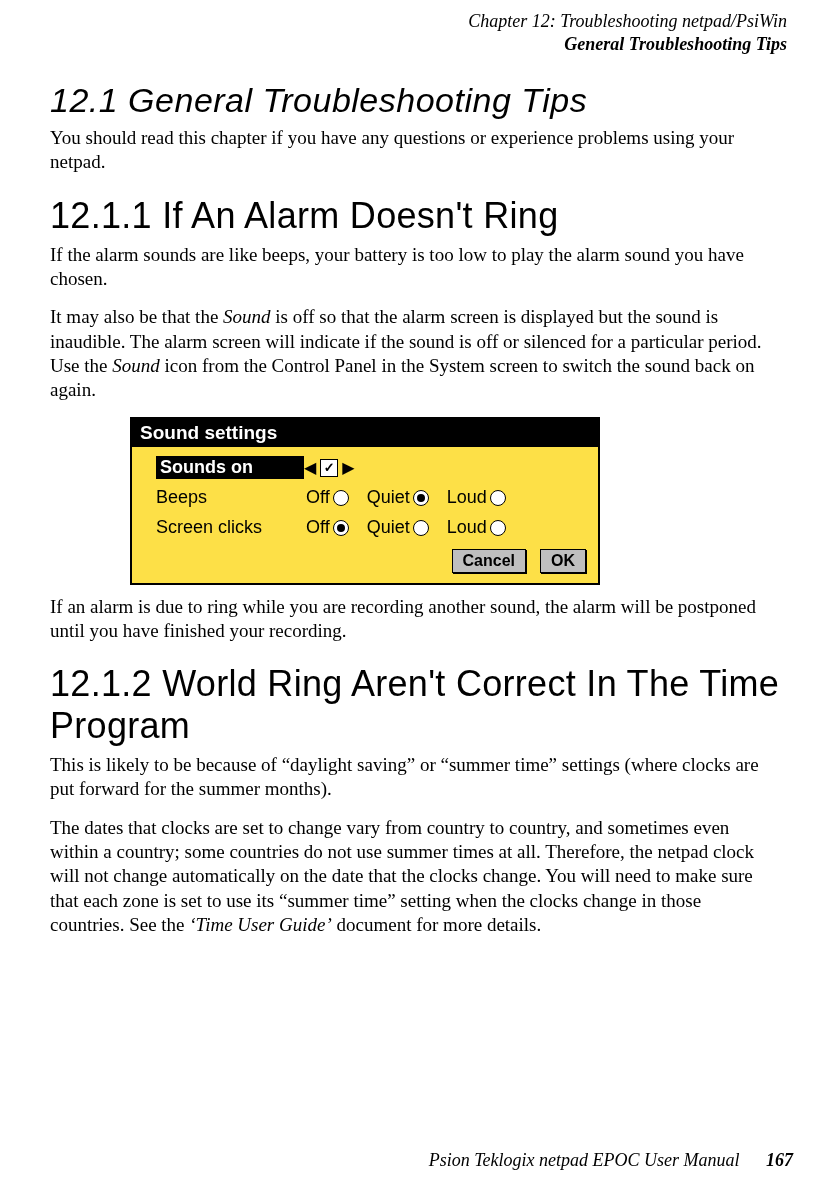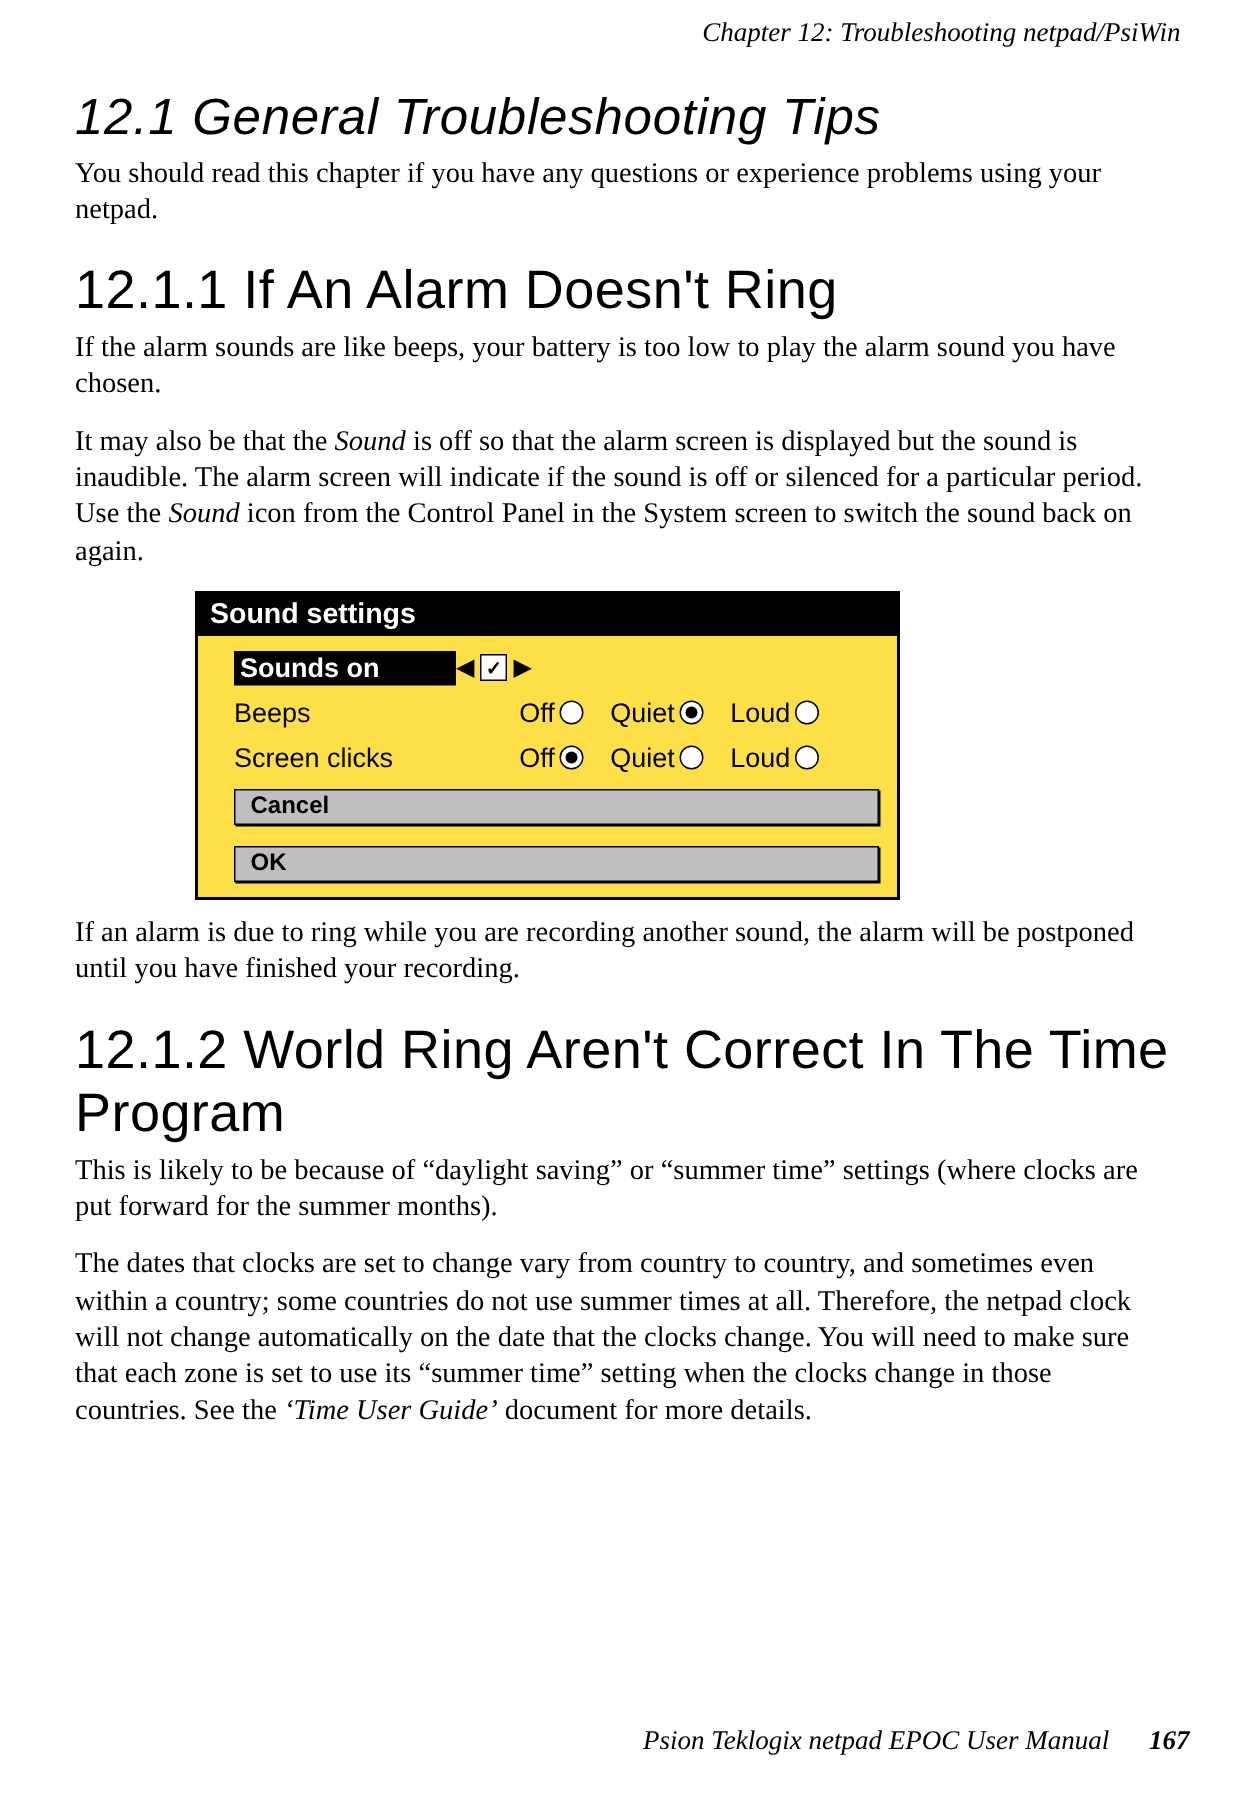--- a/index.html
+++ b/index.html
@@ -96,21 +96,20 @@
     display: inline-flex;
     align-items: center;
     justify-content: center;
     font-size: 13px;
     font-weight: bold;
   }
   .opts {
     display: flex;
     gap: 18px;
     flex: 1;
-    justify-content: center;
   }
   .opt {
     display: flex;
     align-items: center;
     gap: 3px;
   }
   .radio {
     width: 14px; height: 14px;
     border: 1px solid #000;
     border-radius: 50%;
@@ -123,21 +122,20 @@
     content: "";
     width: 8px; height: 8px;
     background: #000;
     border-radius: 50%;
   }
   .dbuttons {
     display: flex;
     justify-content: flex-end;
     gap: 14px;
     padding: 6px 0 0 0;
-    flex-direction: column;
   }
   .dbtn {
     border: 1px solid #000;
     background: #bfbfbf;
     font-family: Arial, Helvetica, sans-serif;
     font-size: 16px;
     padding: 2px 10px;
     box-shadow: 1px 1px 0 #000;
     font-weight: bold;
   }
@@ -148,20 +146,21 @@
     font-style: italic;
     font-size: 18px;
   }
   .footer .pno { font-weight: bold; margin-left: 22px; font-style: italic; }
 </style>
 </head>
 <body>
 
 <div class="header">
   <div class="line1">Chapter 12:  Troubleshooting netpad/PsiWin</div>
+  <div class="line2">General Troubleshooting Tips</div>
 </div>
 
 <h1 class="sec">12.1  General Troubleshooting Tips</h1>
 <p>You should read this chapter if you have any questions or experience problems using your netpad.</p>
 
 <h2 class="subsec">12.1.1  If An Alarm Doesn't Ring</h2>
 <p>If the alarm sounds are like beeps, your battery is too low to play the alarm sound you have chosen.</p>
 <p>
   <span>It may also be that the </span><span class="italic-word">Sound</span><span> is off so that the alarm screen is displayed but the sound is inaudible. The alarm screen will indicate if the sound is off or silenced for a particular period. Use the </span><span class="italic-word">Sound</span><span> icon from the Control Panel in the System screen to switch the sound back on again.</span>
 </p>

